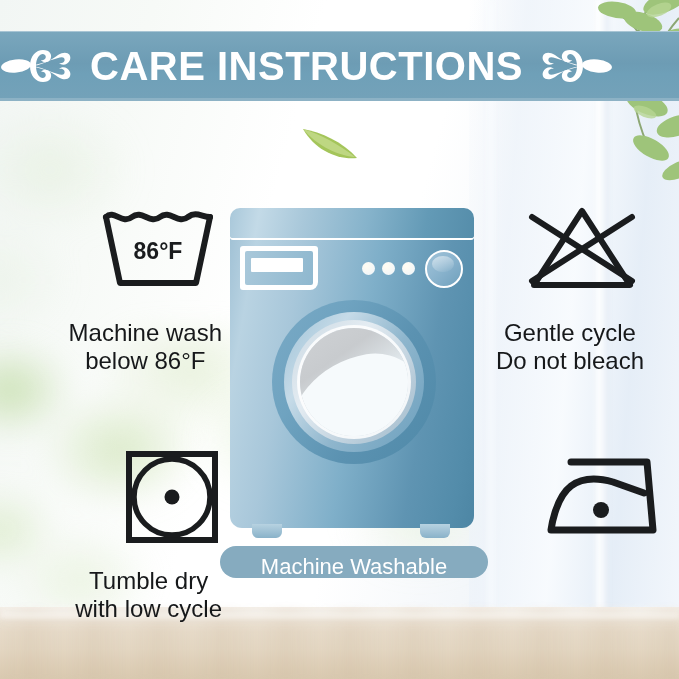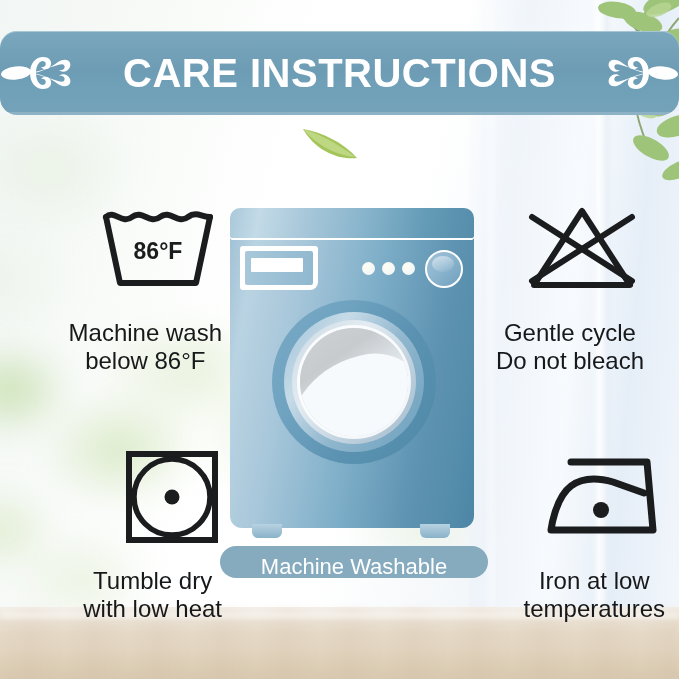--- a/index.html
+++ b/index.html
@@ -164,28 +164,27 @@
     width: 62px;
     height: 42px;
   }
 
   
   .banner {
     position: absolute;
     left: 0;
     top: 31px;
     width: 679px;
-    height: 84px;
+    height: 70px;
     background: linear-gradient(180deg, #7aa7bd 0%, #6d9cb4 46%, #6fa0b8 62%, #74a2b9 100%);
     box-shadow: 0 1px 0 rgba(255,255,255,0.35) inset;
     display: flex;
     align-items: center;
-    justify-content: space-between;
+    justify-content: flex-start;
     gap: 16px;
-    border-radius: 17px;
   }
   .banner::after {
     content: "";
     position: absolute;
     left: 0; right: 0; bottom: 0;
     height: 3px;
     background: rgba(255,255,255,0.18);
   }
   .banner-title {
     color: #ffffff;
@@ -511,32 +510,30 @@
 
   <div class="care-item" id="item-dry">
     <div class="icon-box">
       <svg width="100" height="100" viewBox="0 0 100 100">
         <rect x="7" y="7" width="86" height="86" fill="none" stroke="#1a1c1e" stroke-width="6"></rect>
         <circle cx="50" cy="50" r="38" fill="none" stroke="#1a1c1e" stroke-width="5.5"></circle>
         <circle cx="50" cy="50" r="7.5" fill="#1a1c1e"></circle>
       </svg>
     </div>
     <div class="care-label">Tumble dry
-with low heat</div>
+with low cycle</div>
   </div>
 
   <div class="care-item" id="item-iron">
     <div class="icon-box">
       <svg width="124" height="90" viewBox="0 0 124 90">
         <path d="M30 10 L106 10 L112 78 L10 78 C10 78, 14 46, 30 34 C42 25, 58 26, 72 30 L103 41" fill="none" stroke="#1a1c1e" stroke-width="7" stroke-linejoin="round" stroke-linecap="round"></path>
         <circle cx="60" cy="58" r="8" fill="#1a1c1e"></circle>
       </svg>
     </div>
-    <div class="care-label">Iron at low
-temperatures</div>
   </div>
 
   <div class="machine">
     <div class="machine-body"></div>
     <div class="machine-top"></div>
     <div class="drawer"></div>
     <div class="drawer-inner"></div>
     <div class="drawer-slot"></div>
     <div class="led led-1"></div>
     <div class="led led-2"></div>

